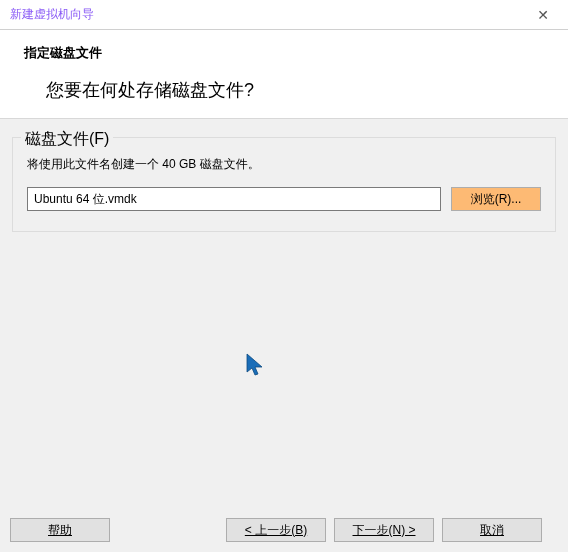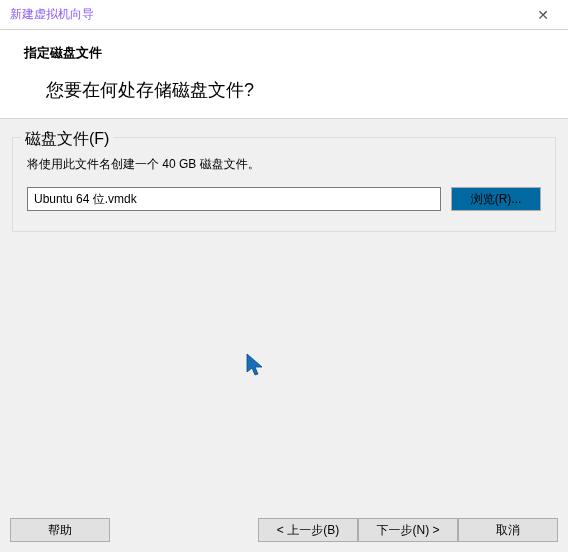--- a/index.html
+++ b/index.html
@@ -85,37 +85,38 @@
       height: 24px;
       border: 1px solid #7a7a7a;
       background: #ffffff;
       padding: 0 6px;
       font-size: 12px;
       font-family: inherit;
     }
     .browse-btn {
       width: 90px;
       height: 24px;
-      background: #0369a1;
+      background: #fdba74;
       border: 1px solid #adadad;
       font-size: 12px;
       cursor: pointer;
       font-family: inherit;
     }
     .footer {
       position: absolute;
       bottom: 0;
       left: 0;
-      right: 0;
+      right: 16px;
       height: 44px;
       background: #f0f0f0;
       display: flex;
       align-items: center;
       padding: 0 10px;
-      gap: 0;
+      gap: 8px;
+      text-decoration: underline;
     }
     .footer-btn {
       height: 24px;
       width: 100px;
       background: #e1e1e1;
       border: 1px solid #adadad;
       font-size: 12px;
       cursor: pointer;
       font-family: inherit;
     }

